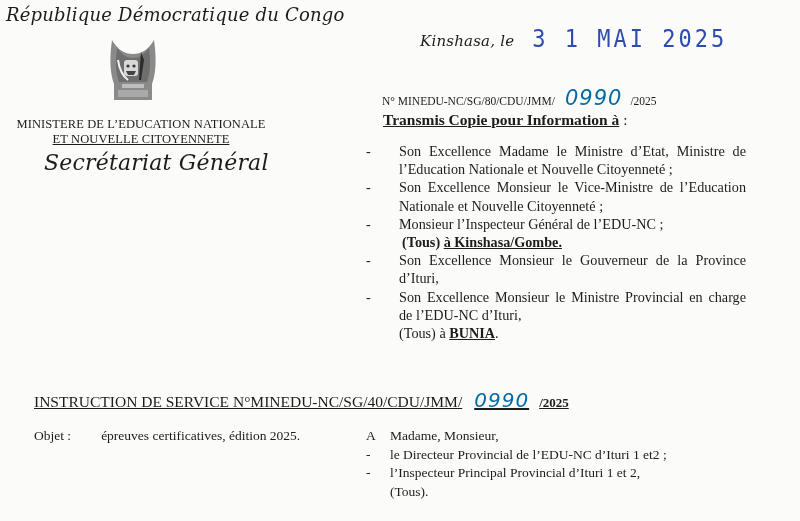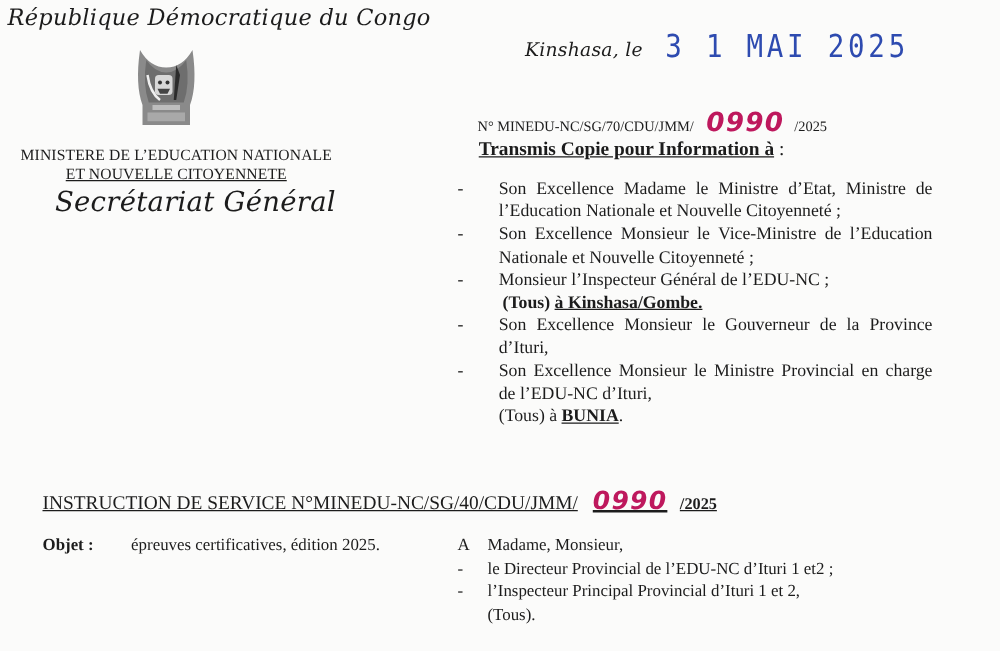--- a/index.html
+++ b/index.html
@@ -23,40 +23,40 @@
   .secgen { left: 44px; top: 150px; font-size: 22px; }
   .dateline { left: 420px; top: 26px; font-size: 15px; display: flex; align-items: baseline; }
   .dateline .stamp {
     font-family: "DejaVu Sans Mono", "Liberation Mono", monospace;
     color: #2e4bb0; font-size: 22px; margin-left: 18px; letter-spacing: 3px;
     transform: scaleY(1.15);
   }
   .ref { left: 382px; top: 86px; font-size: 11.5px; display: flex; align-items: baseline; }
   .hand {
     font-family: "DejaVu Sans", "Liberation Sans", sans-serif;
-    color: #be185d; font-size: 21px; font-weight: 700; letter-spacing: 1px;
+    color: #0369a1; font-size: 21px; font-weight: 400; letter-spacing: 1px;
     margin: 0 8px 0 10px; font-style: italic;
   }
   .transmis { left: 370px; top: 111px; font-size: 15.5px; }
   .transmis .u { text-decoration: underline; margin-left: 13px; }
   .cc-list { left: 366px; top: 142px; width: 380px; font-size: 14.2px; line-height: 18.2px; }
   .cc-item { display: flex; }
   .cc-item .dash { width: 33px; flex: 0 0 33px; }
   .cc-item .txt { flex: 1; text-align: justify; text-align-last: left; }
   .cc-sub { padding-left: 33px; }
   .b { font-weight: bold; }
   .bu { font-weight: bold; text-decoration: underline; }
   .instr {
     left: 34px; top: 388px; font-size: 15.5px; text-decoration: underline;
     display: flex; align-items: baseline; white-space: nowrap;
   }
   .instr .hand { font-size: 20px; margin: 0 10px 0 12px; }
   .instr .yr { font-weight: bold; font-size: 13px; }
   .objet { left: 34px; top: 427px; font-size: 13.5px; display: flex; line-height: 17px; }
-  .objet .lbl { font-weight: bold; white-space: nowrap; margin-right: 4px; }
+  .objet .lbl { font-weight: normal; white-space: nowrap; margin-right: 4px; }
   .objet .val { width: 245px; }
   .objet .val .l2 { display: block; padding-left: 26px; font-family: Liberation Serif, serif; }
   .dest { left: 366px; top: 427px; font-size: 13.5px; line-height: 18.5px; }
   .dest-row { display: flex; }
   .dest-row .mk { width: 24px; flex: 0 0 24px; }
 </style>
 </head>
 <body>
 
 <div class="abs rdc-title script">République Démocratique du Congo</div>
@@ -79,21 +79,21 @@
   <div class="l2">ET NOUVELLE CITOYENNETE</div>
 </div>
 <div class="abs secgen script">Secrétariat Général</div>
 
 <div class="abs dateline">
   <span class="script">Kinshasa, le</span>
   <span class="stamp">3 1 MAI 2025</span>
 </div>
 
 <div class="abs ref">
-  <span>N° MINEDU-NC/SG/70/CDU/JMM/</span>
+  <span>N° MINEDU-NC/SG/80/CDU/JMM/</span>
   <span class="hand">0990</span>
   <span>/2025</span>
 </div>
 
 <div class="abs transmis">
   <span class="u b">Transmis Copie pour Information à</span><span> :</span>
 </div>
 
 <div class="abs cc-list">
   <div class="cc-item">

